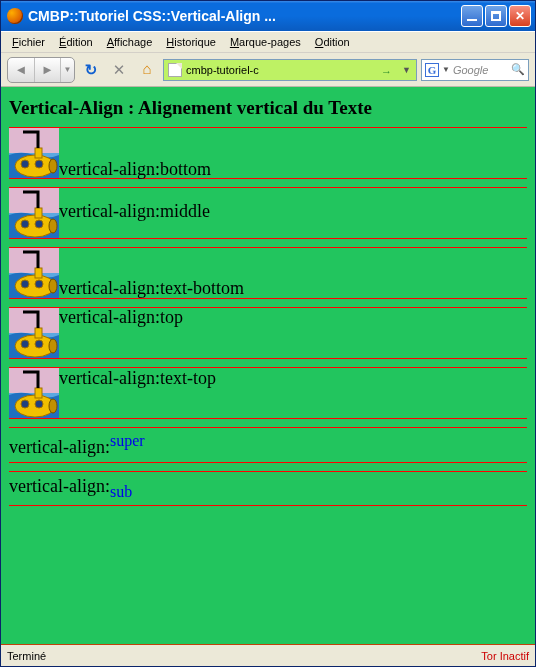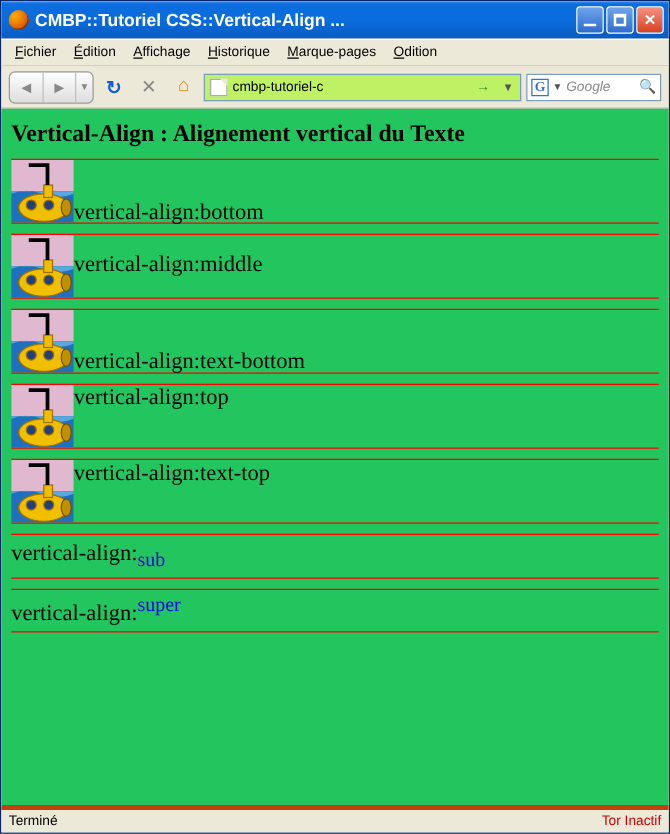--- a/index.html
+++ b/index.html
@@ -175,21 +175,21 @@
     font-size: 18px;
     padding: 4px 0;
   }
   .blue-sub { color: #0000ee; vertical-align: sub; font-size: 16px; }
   .blue-super { color: #0000ee; vertical-align: super; font-size: 16px; }
 
   
   .statusbar {
     height: 22px;
     background: #ece9d8;
-    border-top: 4px solid #c2410c;
+    border-top: 1px solid #c2410c;
     display: flex;
     align-items: center;
     font-family: Tahoma, sans-serif;
     font-size: 11px;
     padding: 0 6px;
   }
   .statusbar .left { flex: 1; }
   .statusbar .right { color: #cc0000; }
 
   
@@ -277,21 +277,21 @@
 
   <div class="row-wrap"><svg class="sub-svg sub-img va-top" width="50" height="50">
         <use href="#submarine"></use>
       </svg><span>vertical-align:top</span></div>
 
 
   <div class="row-wrap"><svg class="sub-svg sub-img va-text-top" width="50" height="50">
         <use href="#submarine"></use>
       </svg><span>vertical-align:text-top</span></div>
 
+  <div class="subsup-row"><span>vertical-align:</span><span class="blue-super">super</span></div>
+
   <div class="subsup-row"><span>vertical-align:</span><span class="blue-sub">sub</span></div>
-
-  <div class="subsup-row"><span>vertical-align:</span><span class="blue-super">super</span></div>
 </div>
 
 <div class="statusbar">
   <div class="left">Terminé</div>
   <div class="right">Tor Inactif</div>
 </div>
 
 </body></html>

